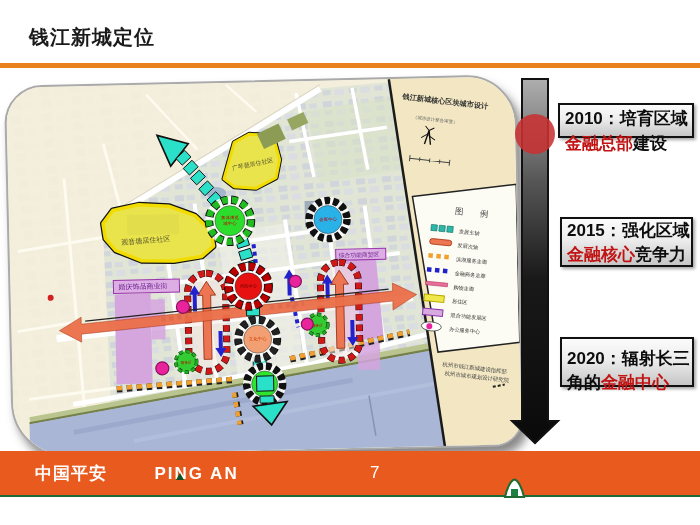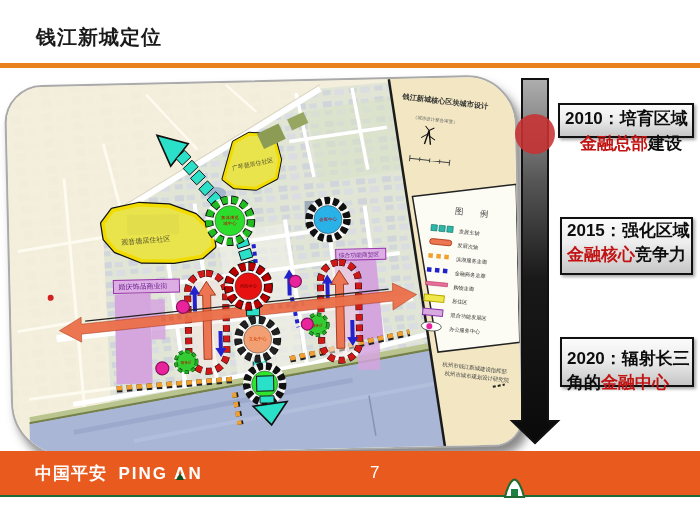--- a/index.html
+++ b/index.html
@@ -2,21 +2,21 @@
 <html><head>
 <meta charset="utf-8">
 <style>
 html,body{margin:0;padding:0;}
 body{width:700px;height:525px;overflow:hidden;background:#fff;font-family:"Liberation Sans",sans-serif;position:relative;}
 .abs{position:absolute;}
 </style>
 </head>
 <body>
 
-<div class="abs" style="left:36px;top:24px;font-size:20px;font-weight:bold;color:#1a1a1a;letter-spacing:1px;">钱江新城定位</div>
+<div class="abs" style="left:29px;top:24px;font-size:20px;font-weight:bold;color:#1a1a1a;letter-spacing:1px;">钱江新城定位</div>
 
 <div class="abs" style="left:0;top:63px;width:700px;height:5px;background:#E8811E;"></div>
 
 <div class="abs" id="card" style="left:8px;top:80px;width:508px;height:368px;transform:rotate(-1.3deg);border-radius:38px 50px 30px 55px;overflow:hidden;border:2px solid #aaa;box-shadow:5px 8px 10px rgba(80,80,80,.68);background:#F7F3E1;">
 <svg width="508" height="370" viewBox="0 0 508 370" xmlns="http://www.w3.org/2000/svg">
 <defs>
 <pattern id="blk" width="26" height="20" patternUnits="userSpaceOnUse" patternTransform="rotate(-4)">
 <rect width="26" height="20" fill="#E1E5D6"></rect>
 <rect x="2" y="3" width="9" height="6" fill="#CFD5DA"></rect>
 <rect x="14" y="4" width="8" height="5" fill="#D5DADE"></rect>
@@ -292,29 +292,29 @@
         <stop offset="0.28" stop-color="#565656"></stop>
         <stop offset="0.55" stop-color="#191919"></stop>
         <stop offset="1" stop-color="#0a0a0a"></stop>
 </linearGradient>
 </defs>
 <path d="M17,5 L43,5 L43,347 L53,347 L30,369 L7,347 L17,347 Z" fill="url(#ag)" stroke="#111" stroke-width="2"></path>
 </svg>
 
 <div class="abs" style="left:515px;top:114px;width:40px;height:40px;border-radius:50%;background:#C83232;opacity:0.88;"></div>
 
-<div class="abs" style="left:558px;top:103px;width:136px;height:35px;box-sizing:border-box;border:2px solid #111;background:linear-gradient(180deg,#fbfbfb,#ededed 45%,#c6c6c6);box-shadow:2px 2px 3px rgba(0,0,0,.35);font-size:17px;font-weight:bold;line-height:25px;padding:1px 0 0 5px;color:#0d0d0d;white-space:nowrap;">2010：培育区域<br><span style="color:#C21313;margin-left:15px;">金融总部</span>建设</div>
-
-<div class="abs" style="left:560px;top:217px;width:133px;height:58px;box-sizing:border-box;border:2px solid #111;background:linear-gradient(180deg,#fbfbfb,#ededed 45%,#c6c6c6);box-shadow:2px 2px 3px rgba(0,0,0,.35);font-size:17px;font-weight:bold;line-height:24px;padding:0 0 0 5px;color:#0d0d0d;white-space:nowrap;">2015：强化区域<br><span style="color:#C21313;text-align:right;">金融核心</span>竞争力</div>
+<div class="abs" style="left:558px;top:103px;width:136px;height:35px;box-sizing:border-box;border:2px solid #111;background:linear-gradient(180deg,#fbfbfb,#ededed 45%,#c6c6c6);box-shadow:2px 2px 3px rgba(0,0,0,.35);font-size:17px;font-weight:bold;line-height:25px;padding:1px 0 0 5px;color:#0d0d0d;white-space:nowrap;">2010：培育区域<br><span style="color:#C21313;">金融总部</span>建设</div>
+
+<div class="abs" style="left:560px;top:217px;width:133px;height:50px;box-sizing:border-box;border:2px solid #111;background:linear-gradient(180deg,#fbfbfb,#ededed 45%,#c6c6c6);box-shadow:2px 2px 3px rgba(0,0,0,.35);font-size:17px;font-weight:bold;line-height:24px;padding:0 0 0 5px;color:#0d0d0d;white-space:nowrap;">2015：强化区域<br><span style="color:#C21313;text-align:right;">金融核心</span>竞争力</div>
 
 <div class="abs" style="left:560px;top:337px;width:134px;height:50px;box-sizing:border-box;border:2px solid #111;background:linear-gradient(180deg,#fbfbfb,#ededed 45%,#c6c6c6);box-shadow:2px 2px 3px rgba(0,0,0,.35);font-size:17px;font-weight:bold;line-height:24px;padding:8px 0 0 5px;color:#0d0d0d;white-space:nowrap;">2020：辐射长三<br>角的<span style="color:#C21313;">金融中心</span></div>
 
 <div class="abs" style="left:0;top:451px;width:700px;height:44px;background:#E85A1E;border-bottom:2px solid #1E6B34;"></div>
 
-<div class="abs" style="left:35px;top:462px;color:#fff;font-weight:bold;font-size:17px;letter-spacing:1px;">中国平安&nbsp; <span style="letter-spacing:2px;">PING AN</span></div>
+<div class="abs" style="left:35px;top:462px;color:#fff;font-weight:bold;font-size:17px;letter-spacing:1px;">中国平安&nbsp; <span style="letter-spacing:2px;margin-left:36px;">PING AN</span></div>
 
 <div class="abs" style="left:176px;top:473px;width:0;height:0;border-left:4px solid transparent;border-right:4px solid transparent;border-bottom:7px solid #0c4f22;"></div>
 
 <div class="abs" style="left:370px;top:463px;color:#fff;font-size:17px;">7</div>
 
 <svg class="abs" style="left:498px;top:476px;" width="34" height="24" viewBox="0 0 34 24">
 <path d="M7,21 C9,12 13,4 16.5,3.5 C20,4 24,12 26,21 Z" fill="#fff" stroke="#1E6B34" stroke-width="2"></path>
 <rect x="13" y="13" width="7" height="7" fill="#1E8040"></rect>
 </svg>
 

